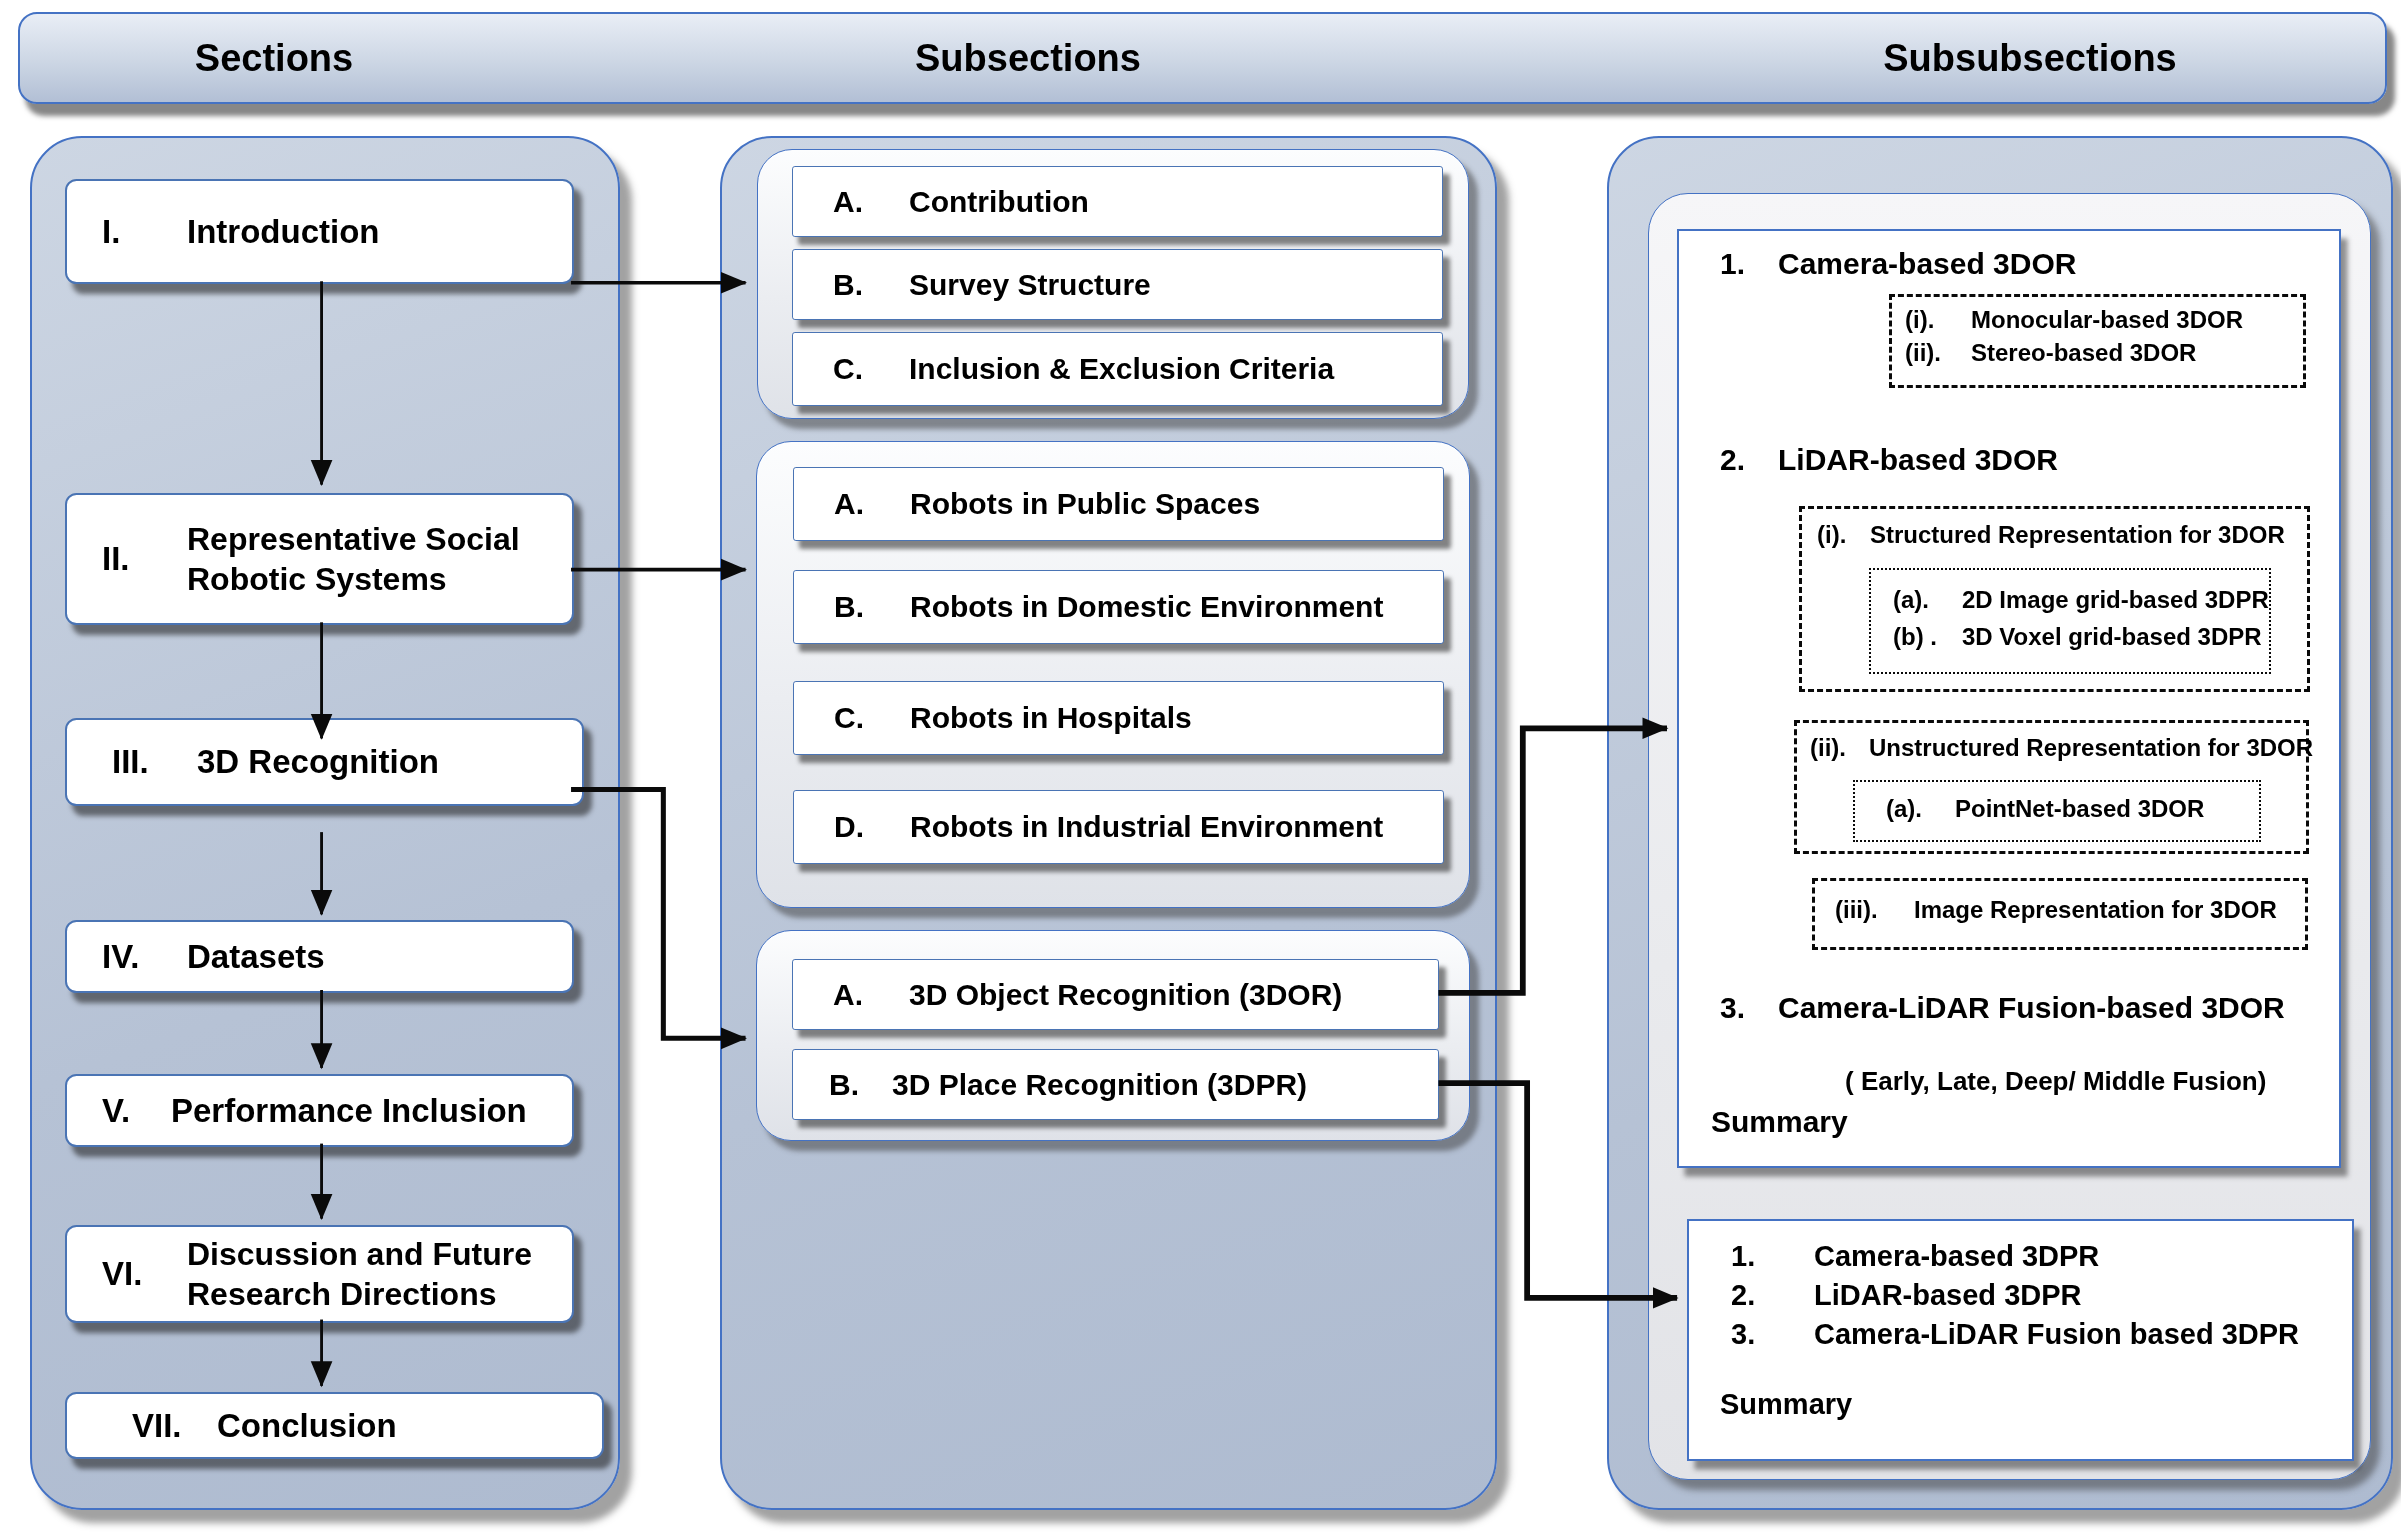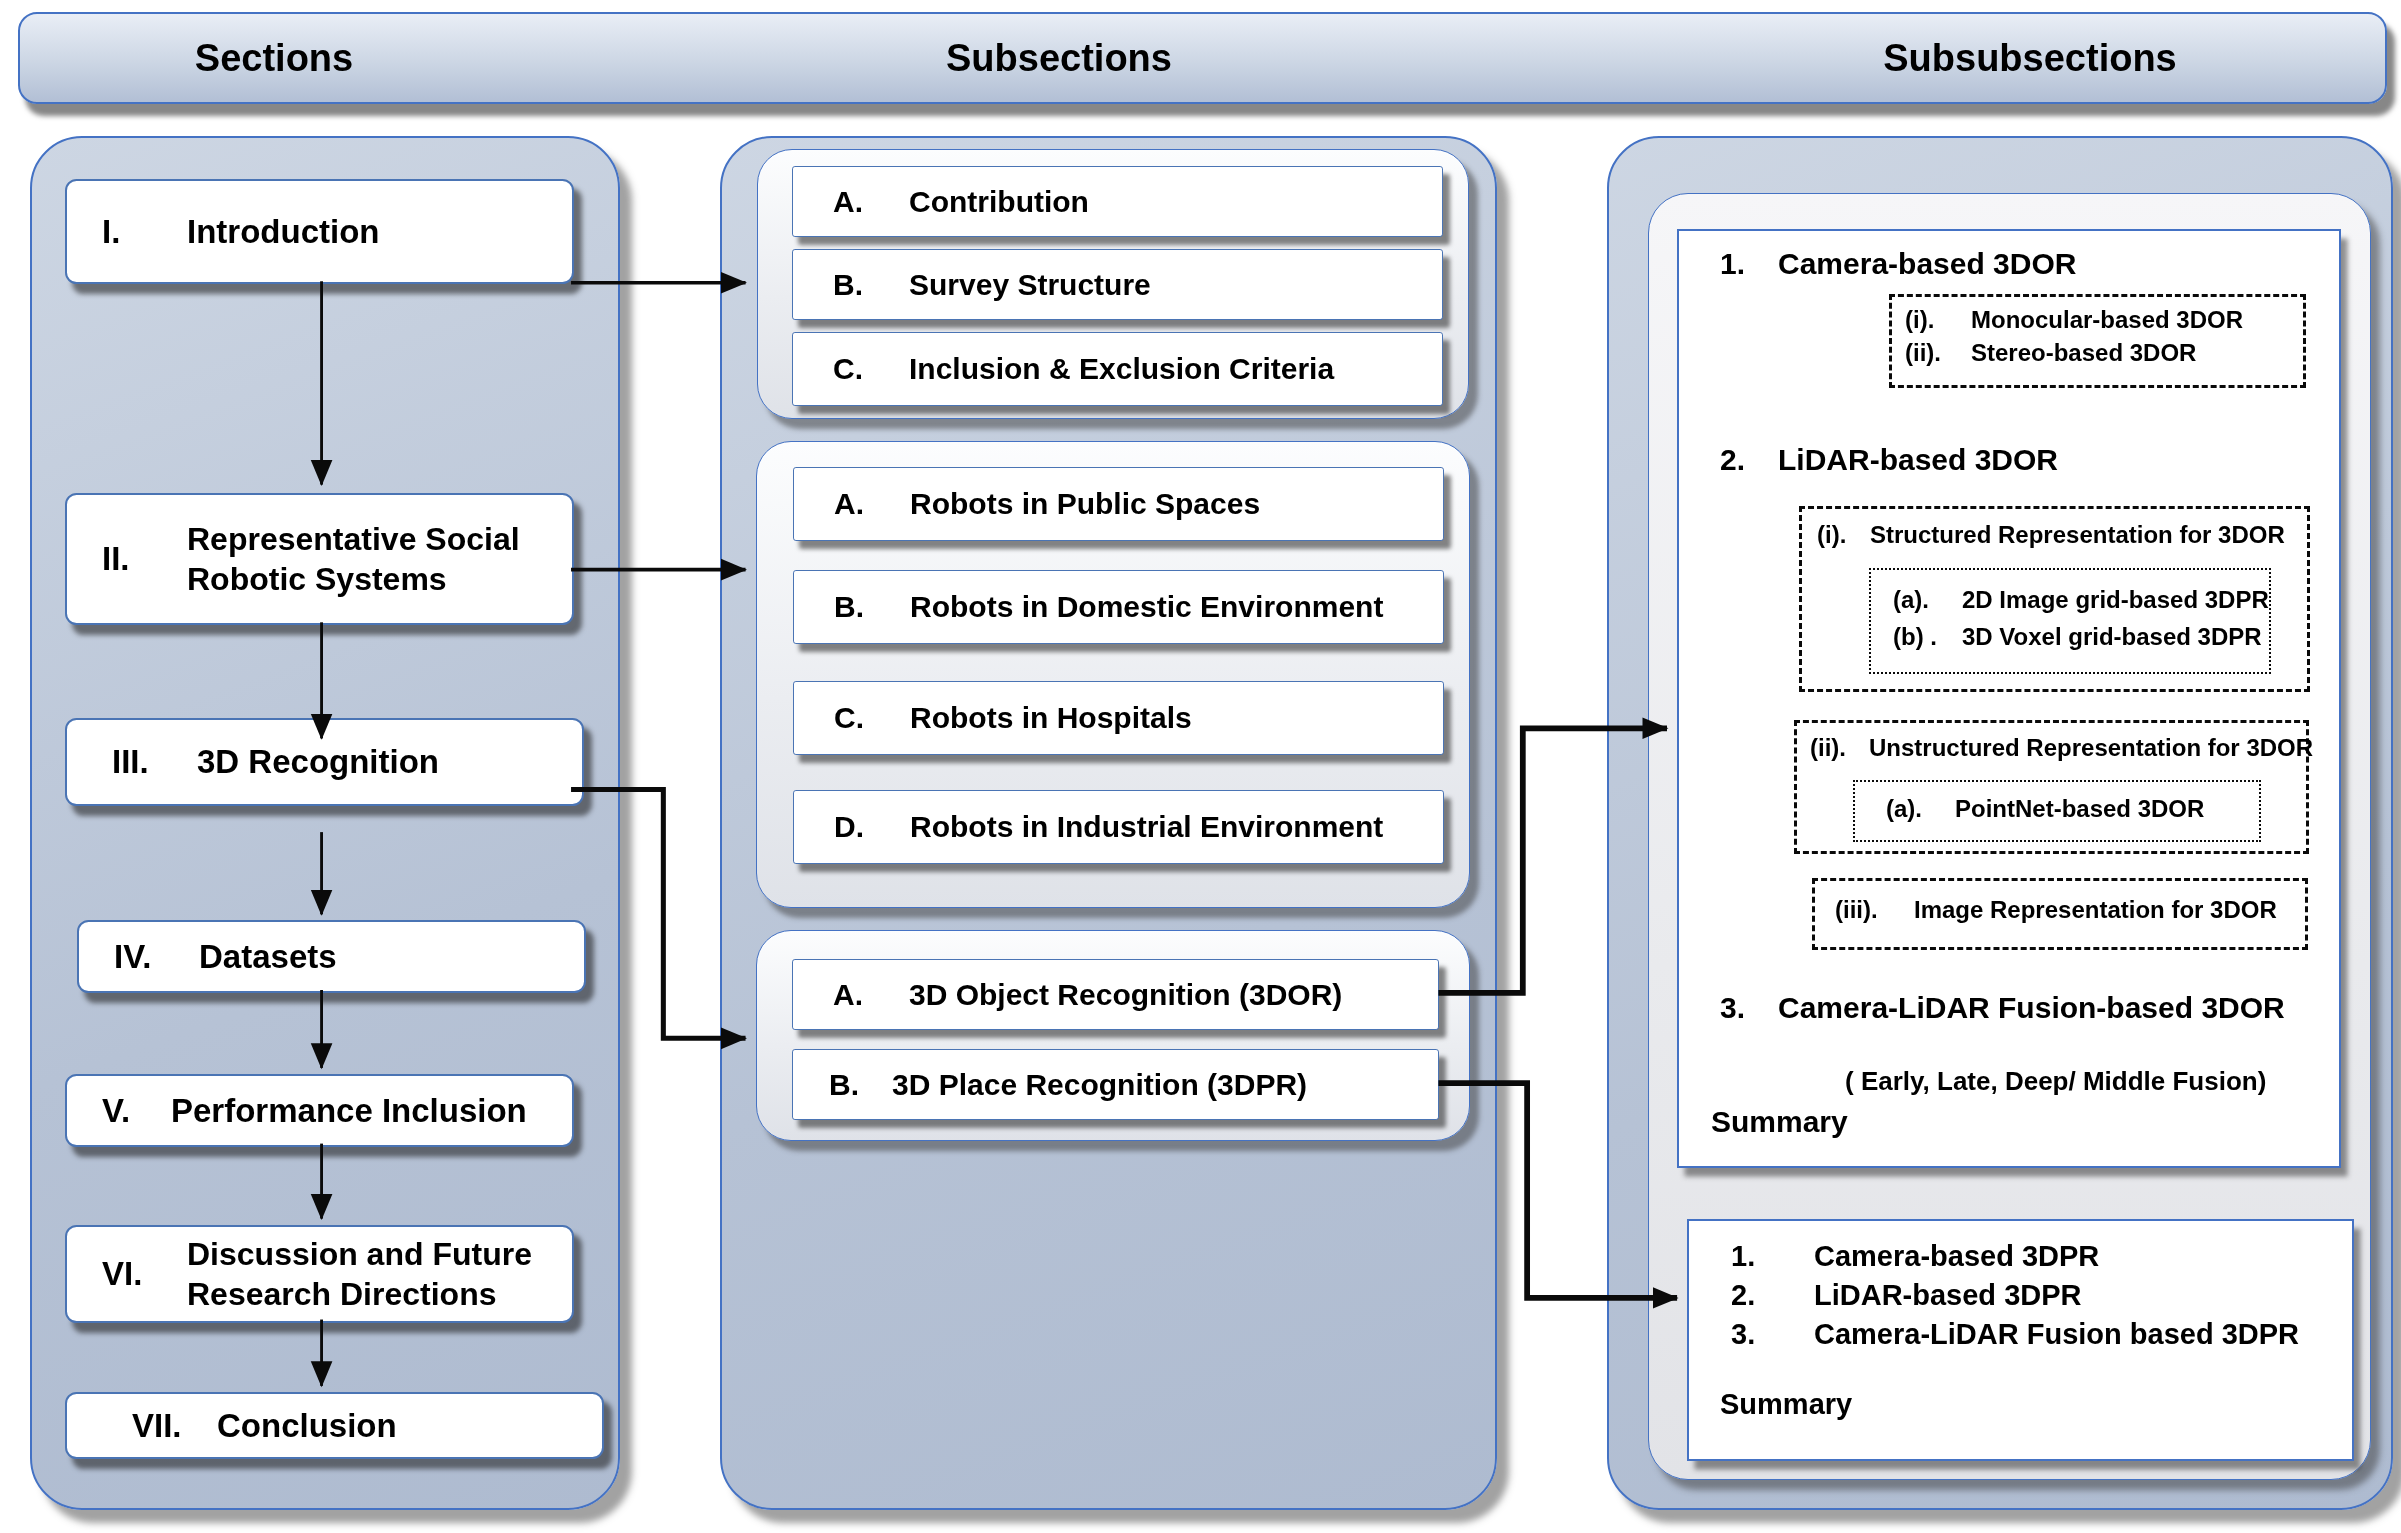--- a/index.html
+++ b/index.html
@@ -42,41 +42,41 @@
   
   .wires{position:absolute;left:0;top:0;z-index:6;pointer-events:none;}
 </style>
 </head>
 <body>
 
 <div class="canvas">
 
   <div class="header-bar">
     <div class="header-label" style="left:254px;">Sections</div>
-    <div class="header-label" style="left:1039px;">Subsections</div>
+    <div class="header-label" style="left:1008px;">Subsections</div>
     <div class="header-label" style="left:2010px;">Subsubsections</div>
   </div>
 
   <div class="col" style="left:30px;width:586px;"></div>
   <div class="col" style="left:720px;width:773px;"></div>
   <div class="col" style="left:1607px;width:782px;"></div>
 
   <div class="secbox" style="left:65px;top:179px;width:505px;height:101px;">
     <span class="num">I.</span>
     <span class="lbl">Introduction</span>
   </div>
   <div class="secbox" style="left:65px;top:493px;width:505px;height:128px;">
     <span class="num">II.</span>
     <span class="lbl" style="font-size:32px;">Representative Social Robotic Systems</span>
   </div>
   <div class="secbox" style="left:65px;top:718px;width:505px;height:84px;padding-left:10px;">
     <span class="num">III.</span>
     <span class="lbl">3D Recognition</span>
   </div>
-  <div class="secbox" style="left:77px;top:920px;width:505px;height:69px;">
+  <div class="secbox" style="left:65px;top:920px;width:505px;height:69px;">
     <span class="num">IV.</span>
     <span class="lbl">Datasets</span>
   </div>
   <div class="secbox" style="left:65px;top:1074px;width:505px;height:69px;">
     <span class="num" style="width:69px;">V.</span>
     <span class="lbl" style="width:425px;white-space:nowrap;">Performance Inclusion</span>
   </div>
   <div class="secbox" style="left:65px;top:1225px;width:505px;height:94px;">
     <span class="num">VI.</span>
     <span class="lbl" style="font-size:32px;width:393px;">Discussion and Future Research Directions</span>

